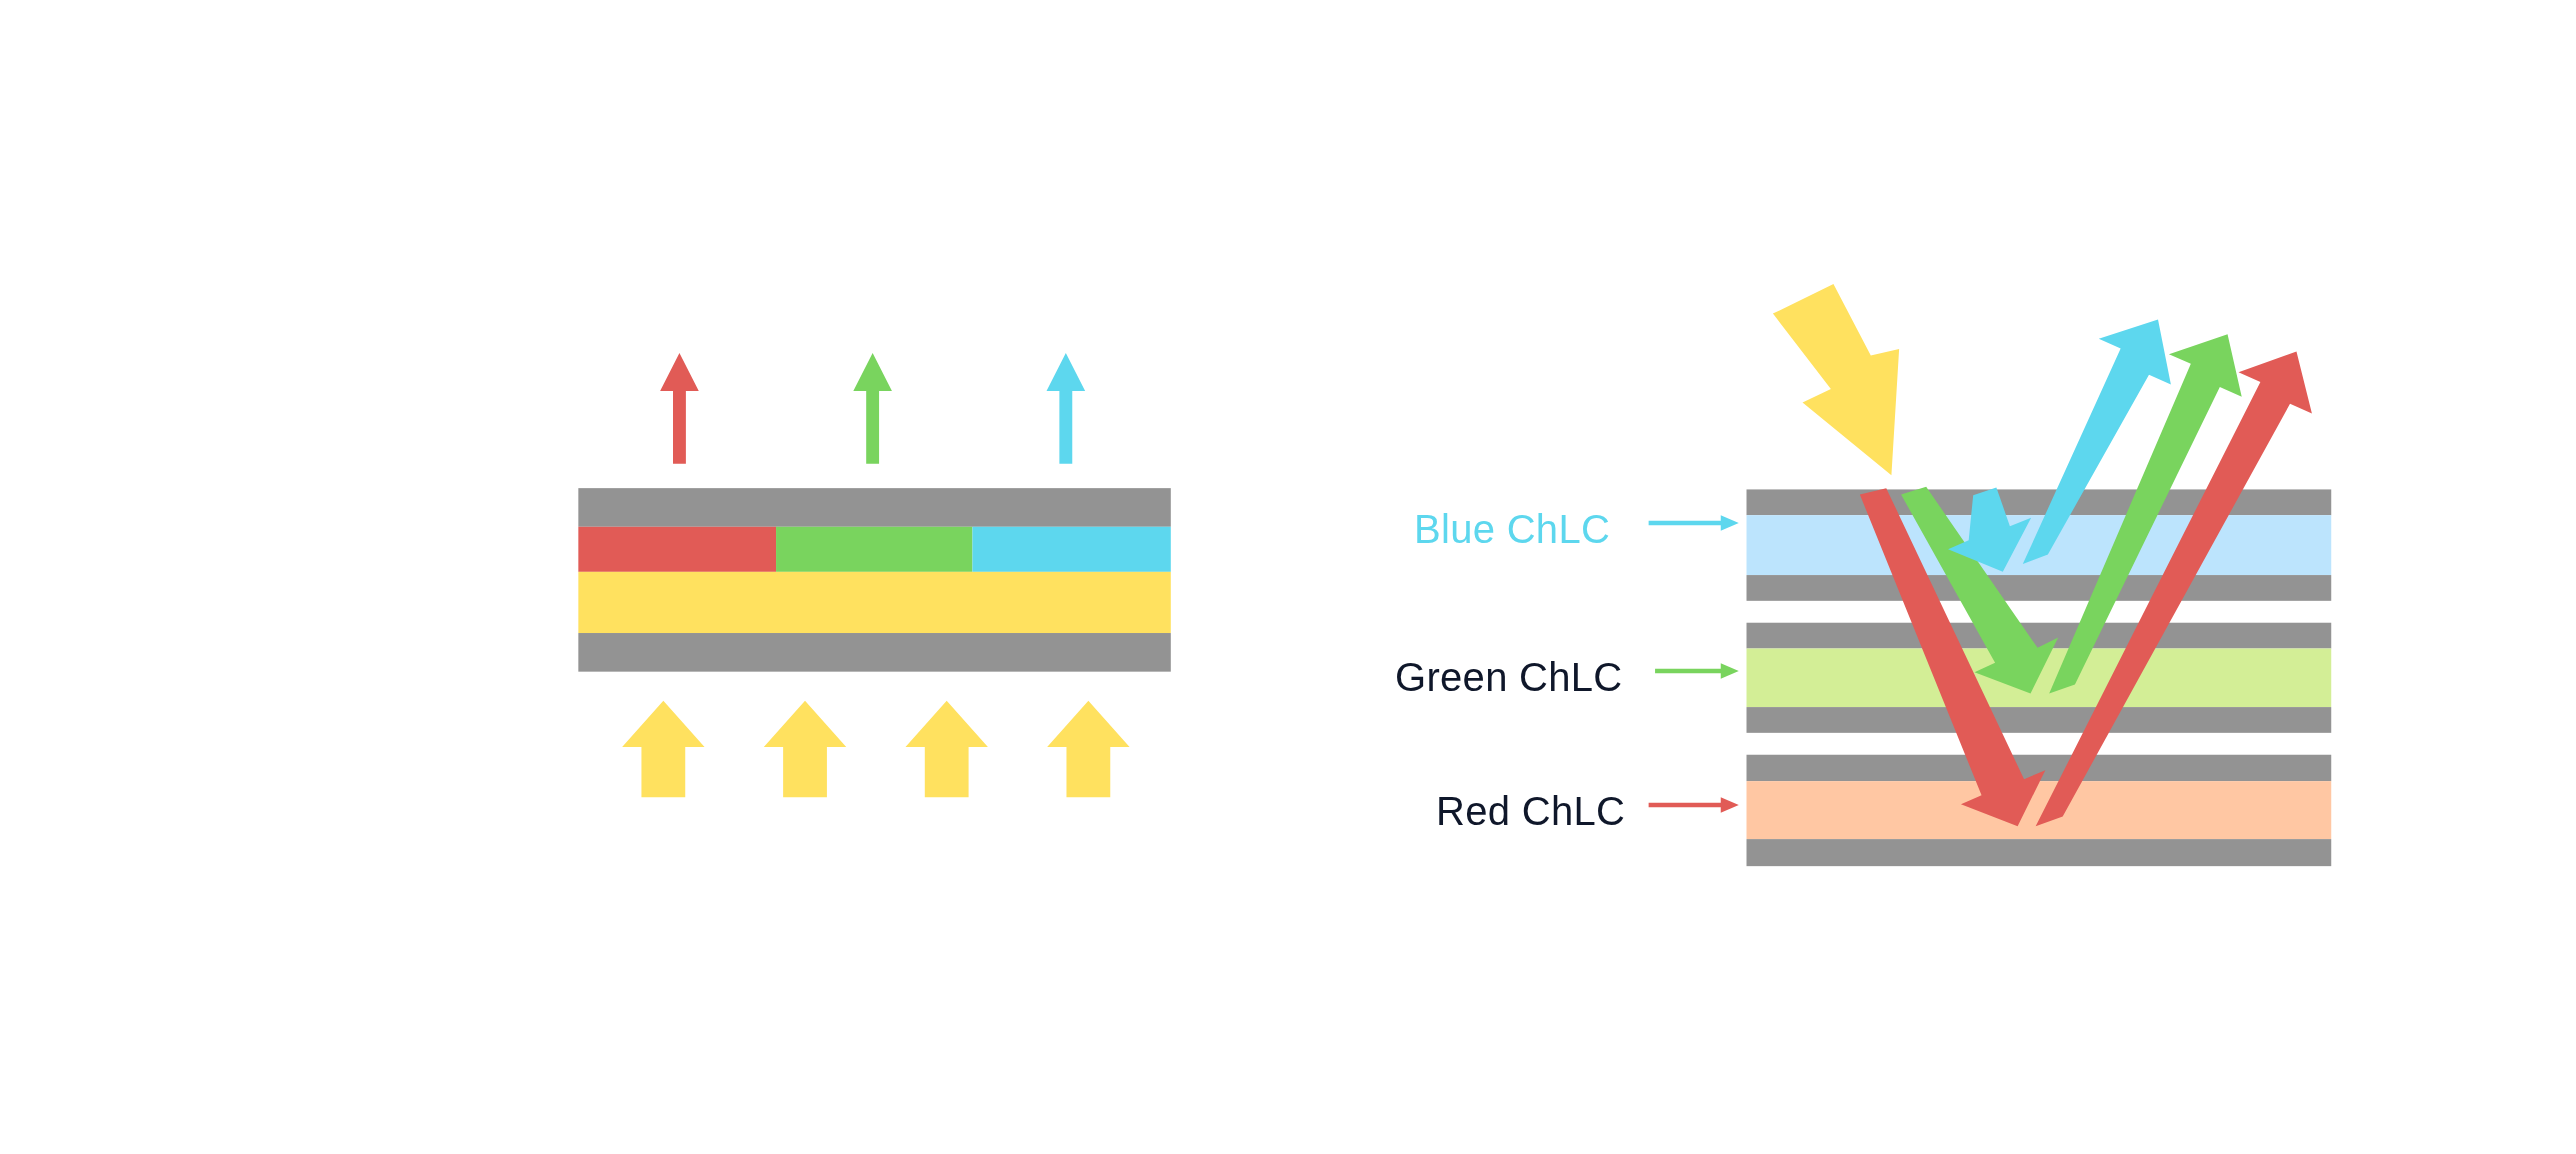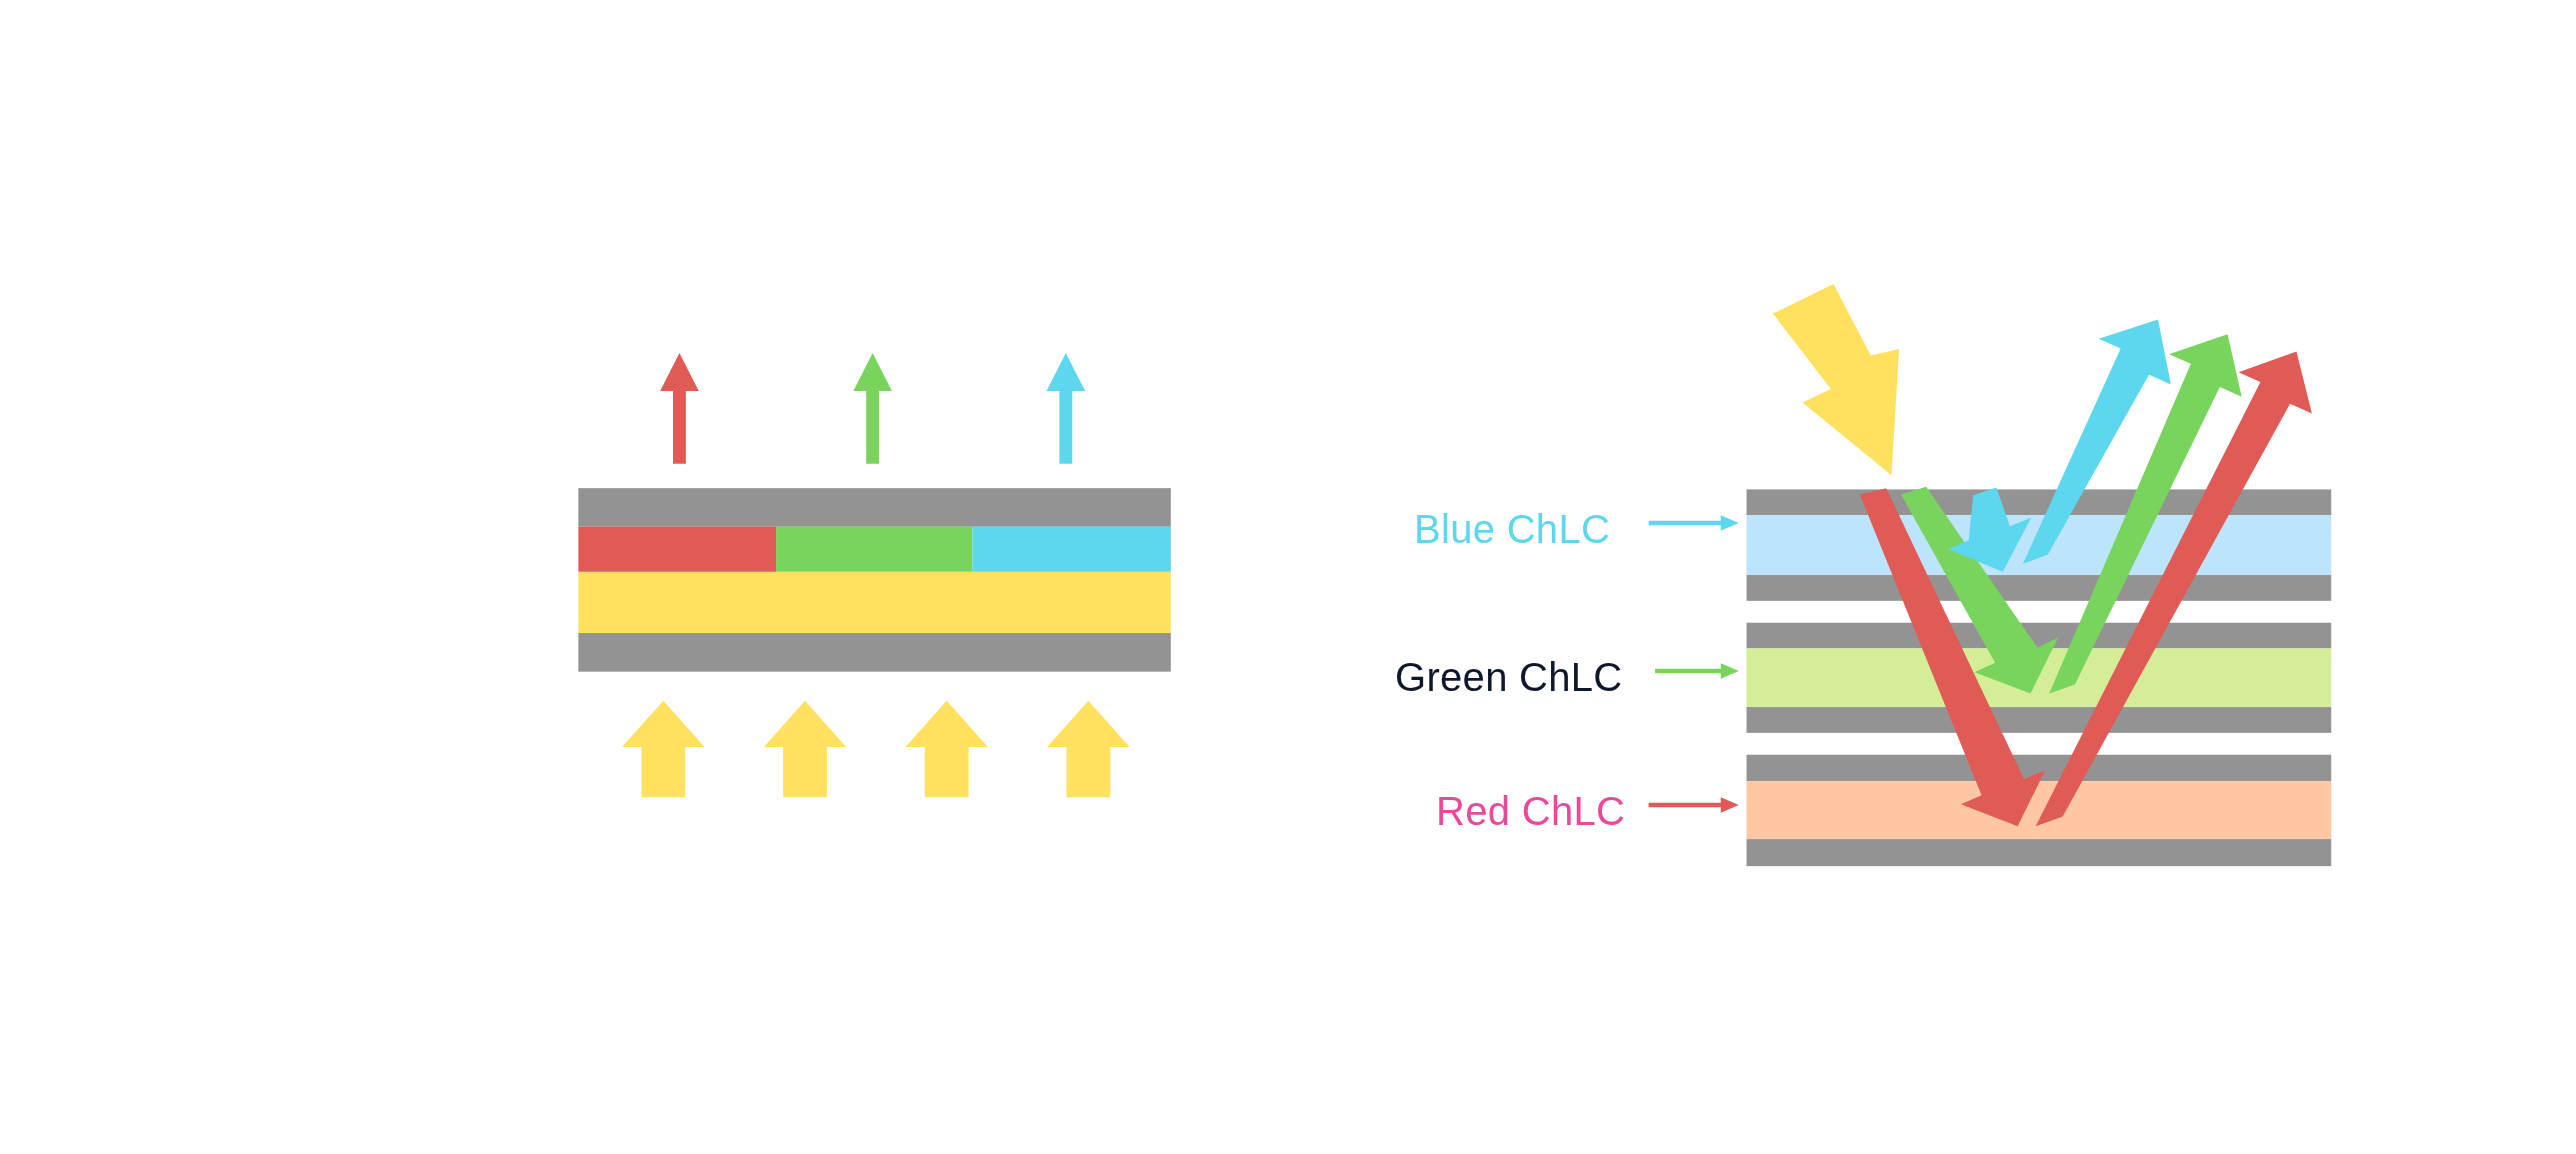--- a/index.html
+++ b/index.html
@@ -31,21 +31,21 @@
     position: absolute;
     font-family: "Liberation Sans", sans-serif;
     font-size: 40px;
     font-weight: 400;
     letter-spacing: 0.3px;
     white-space: nowrap;
     line-height: 1;
   }
   .lbl-blue  { color: #5DD7EE; }
   .lbl-green { color: #0f172a; }
-  .lbl-red   { color: #ec4899; }
+  .lbl-red   { color: #0f172a; }
 </style>
 </head>
 <body>
 
 <div id="stage">
 
   <svg viewBox="0 0 4000 1792" xmlns="http://www.w3.org/2000/svg">
 
     <g>
 

